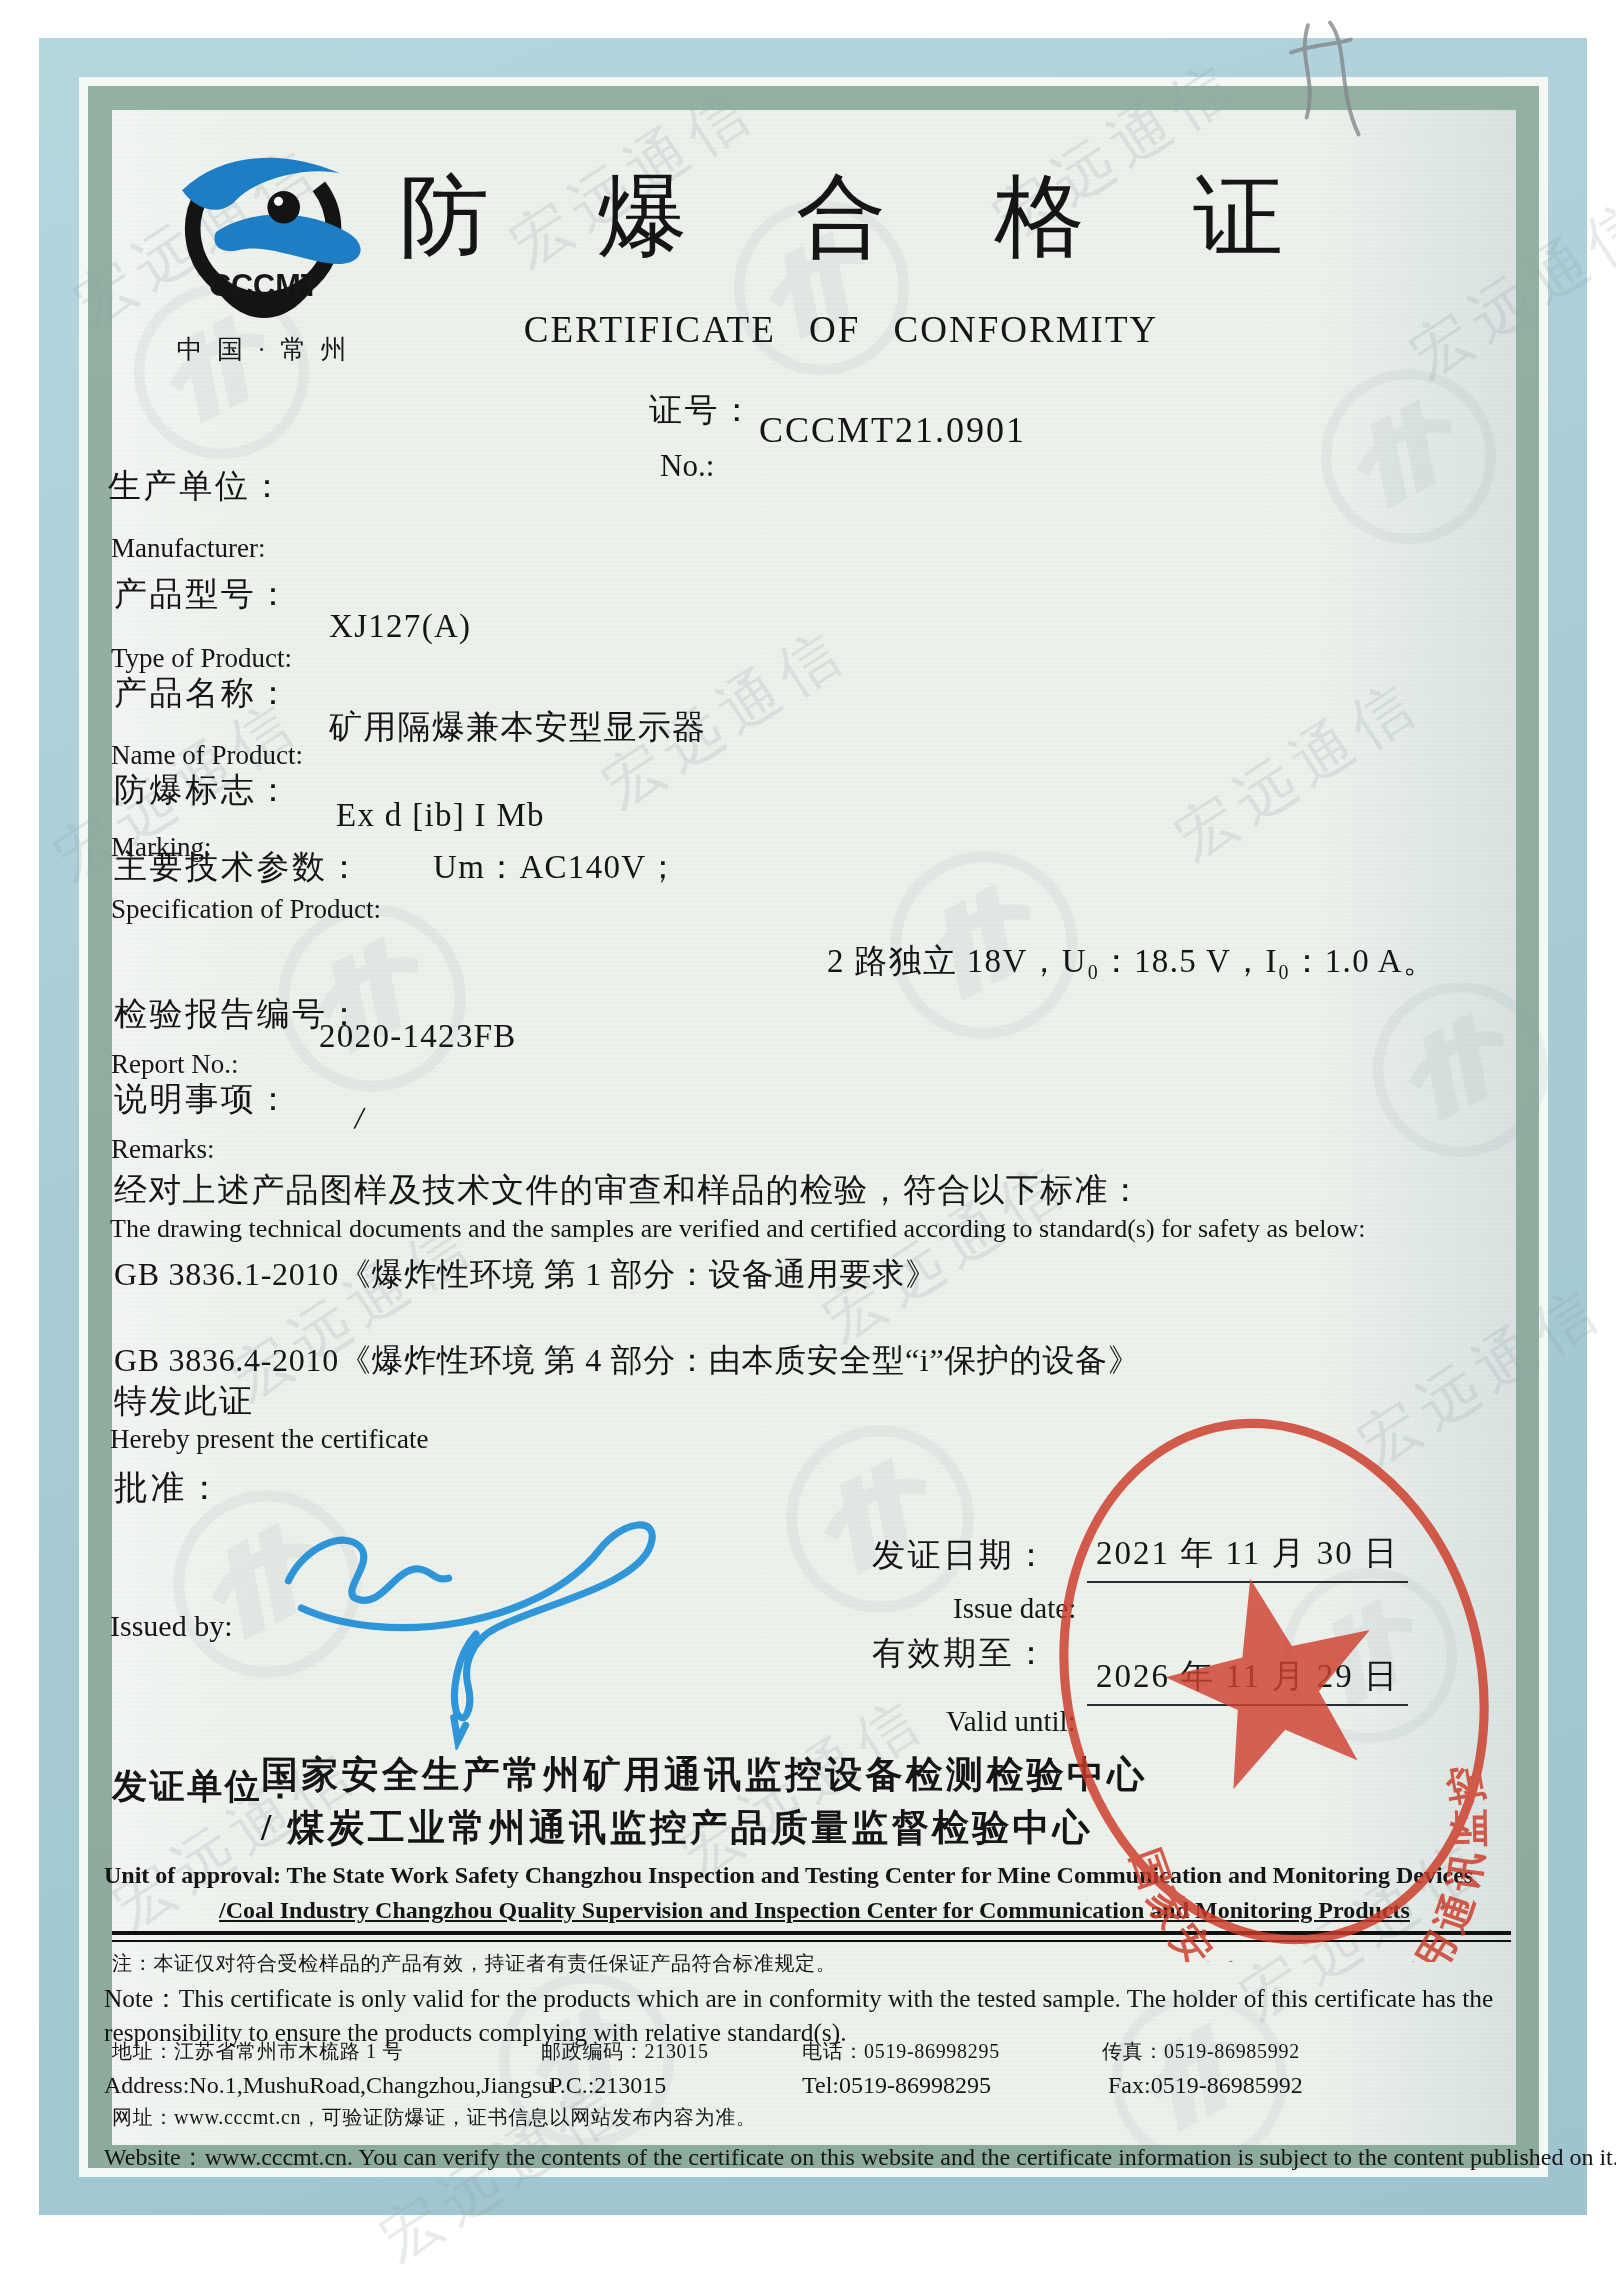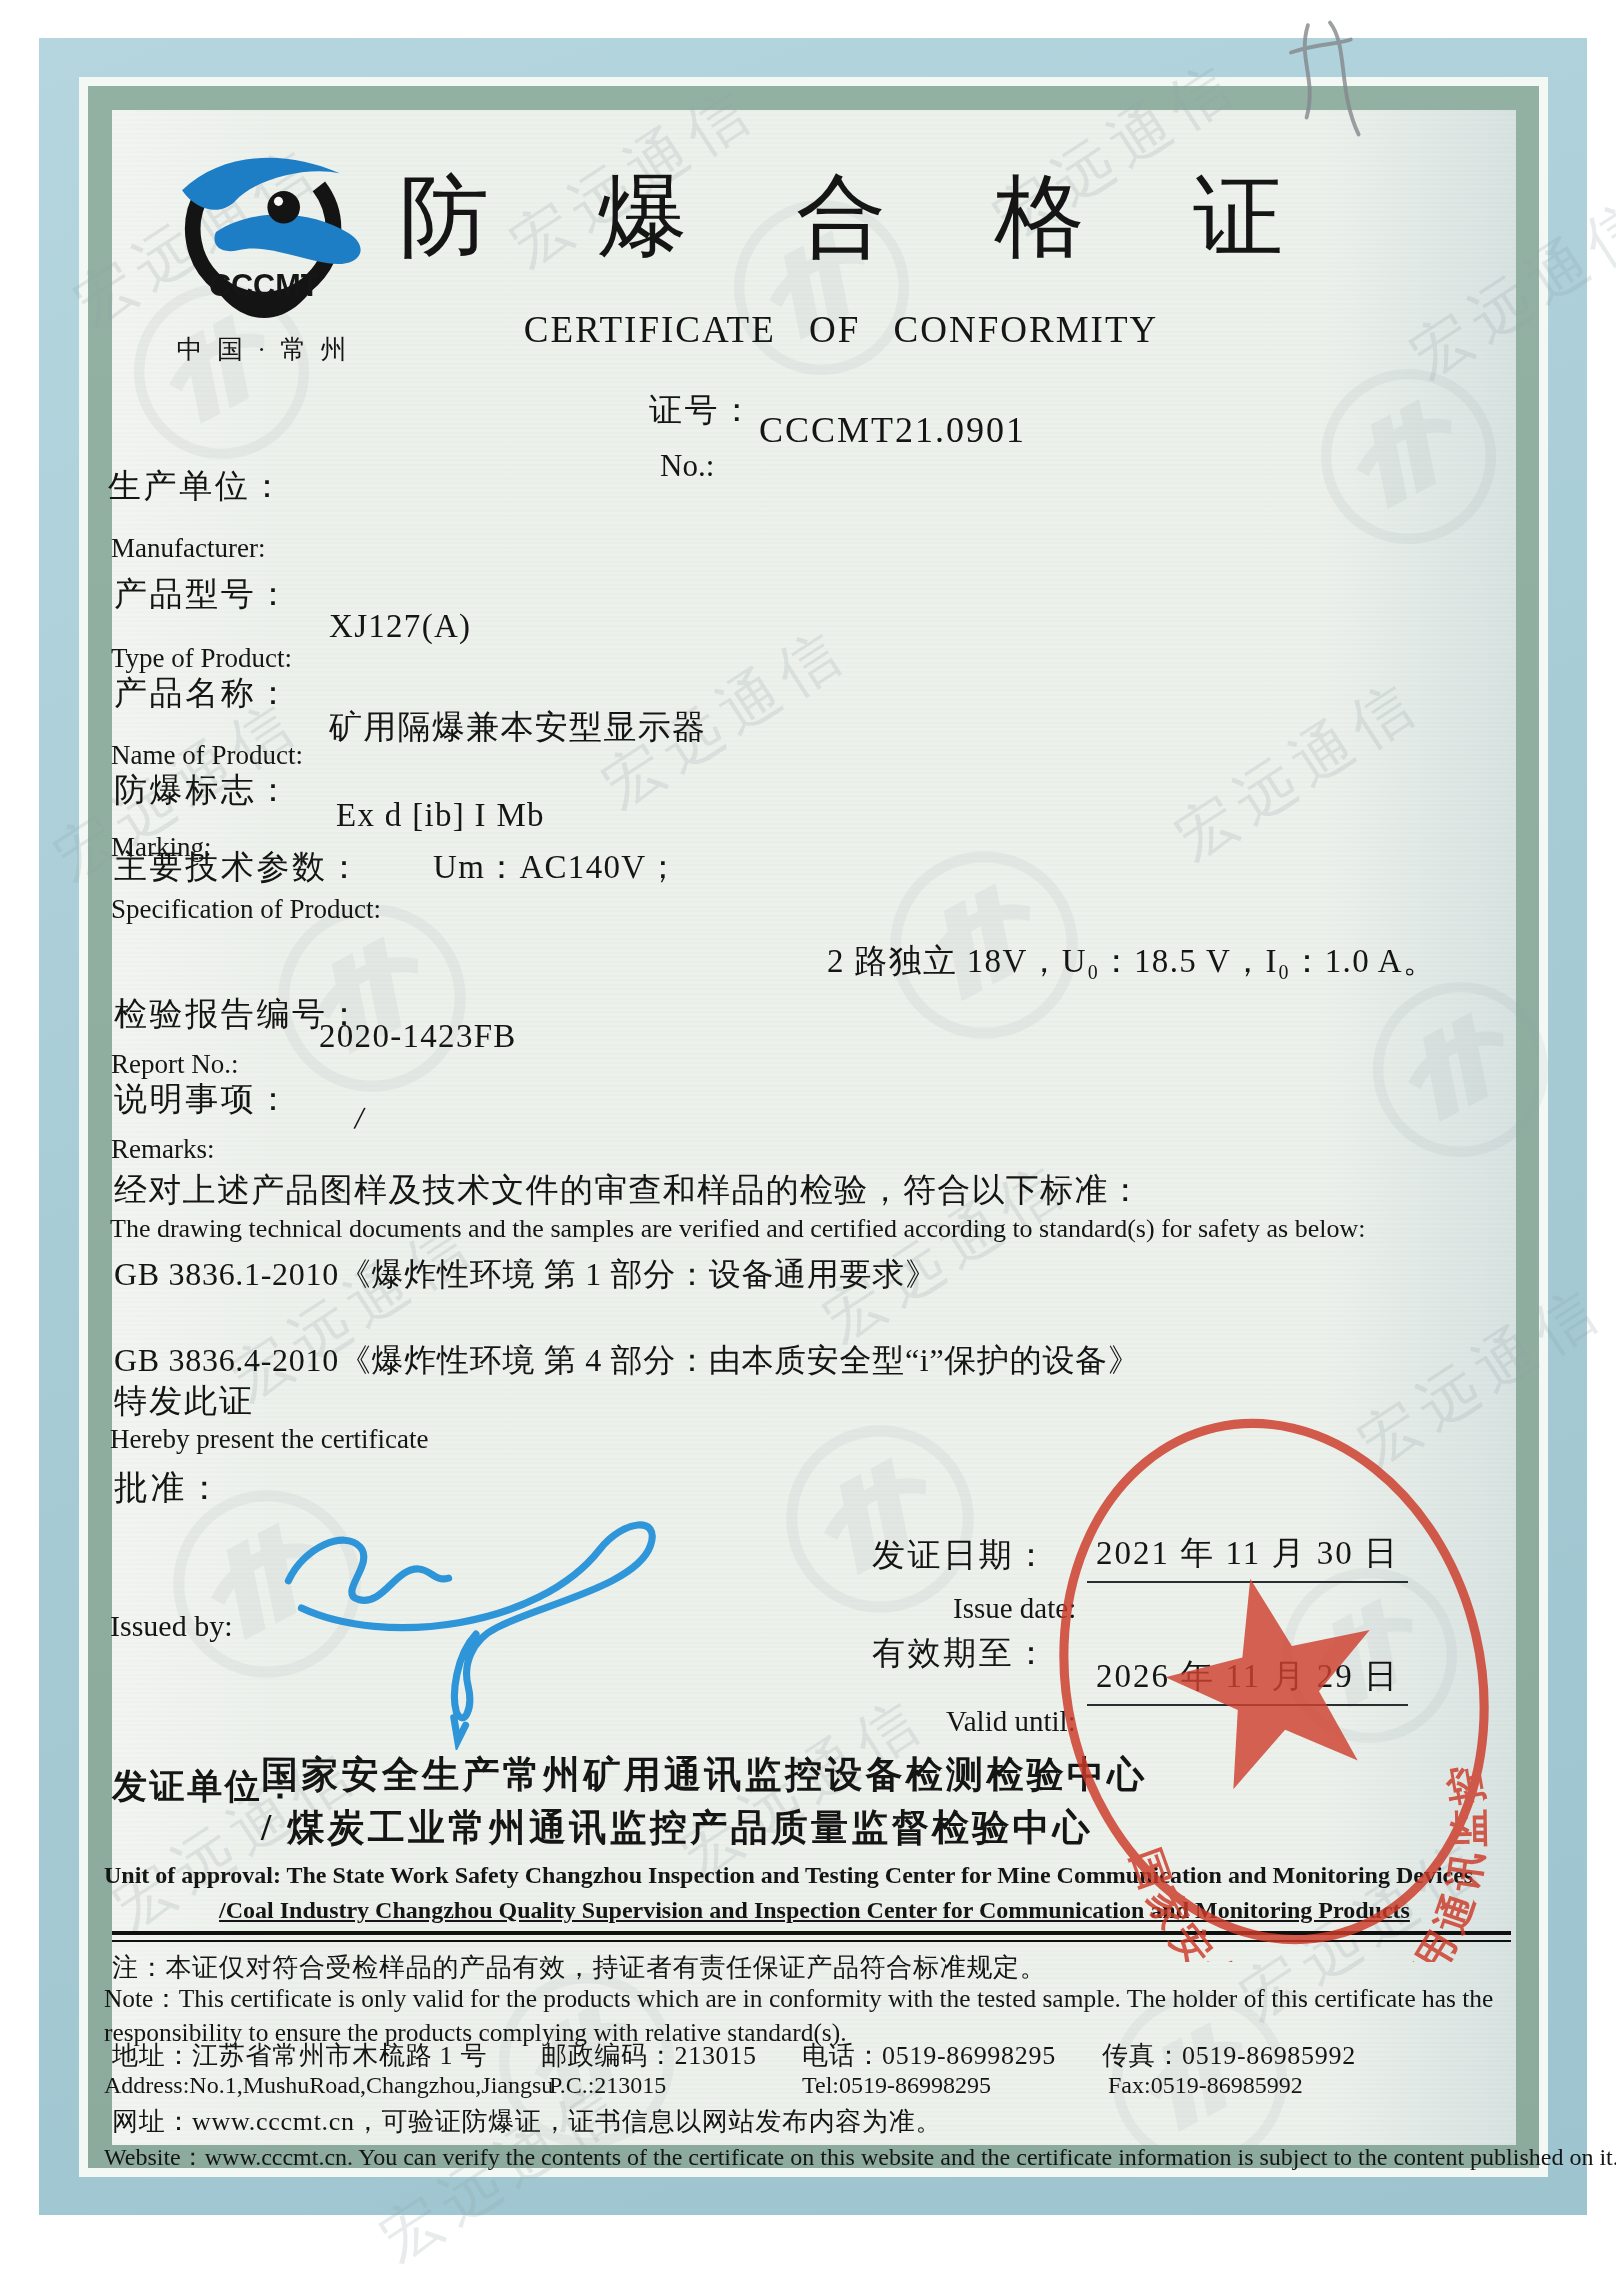--- a/index.html
+++ b/index.html
@@ -23,21 +23,21 @@
   .cn-label{font-size:33px;letter-spacing:2.6px;}
   .en-label{font-size:27px;}
   .value{font-size:33px;letter-spacing:1.3px;}
   .std{font-size:32px;letter-spacing:0.7px;}
   .bold{font-weight:bold;}
   .center{text-align:center;}
   .title-cn{font-size:90px;letter-spacing:43px;white-space:nowrap;}
   .title-en{font-size:37px;letter-spacing:2px;word-spacing:22px;}
   .issuer-cn{font-size:37px;font-weight:bold;letter-spacing:3.3px;white-space:nowrap;}
   .issuer-en{font-size:24px;font-weight:bold;white-space:nowrap;}
-  .foot-cn{font-size:26px;letter-spacing:0.7px;}
+  .foot-cn{font-size:20px;letter-spacing:0.7px;}
   .foot-en{font-size:24px;}
   .date-val{font-size:33px;letter-spacing:2px;border-bottom:2px solid #2a2e30;padding:0 9px 5.2px 9px;white-space:nowrap;}
   .rule-double{height:5.2px;border-top:4.6px solid #101010;border-bottom:2.6px solid #101010;}
   
   .wm-text{position:absolute;font-size:60px;letter-spacing:9px;color:#8fa0a4;opacity:.20;
     transform:rotate(-33deg);white-space:nowrap;pointer-events:none;}
   .wm-logo{position:absolute;opacity:.11;pointer-events:none;transform:rotate(-28deg);}
   .layer{position:absolute;inset:0;}
   .nowrap{white-space:nowrap;}
 </style>

